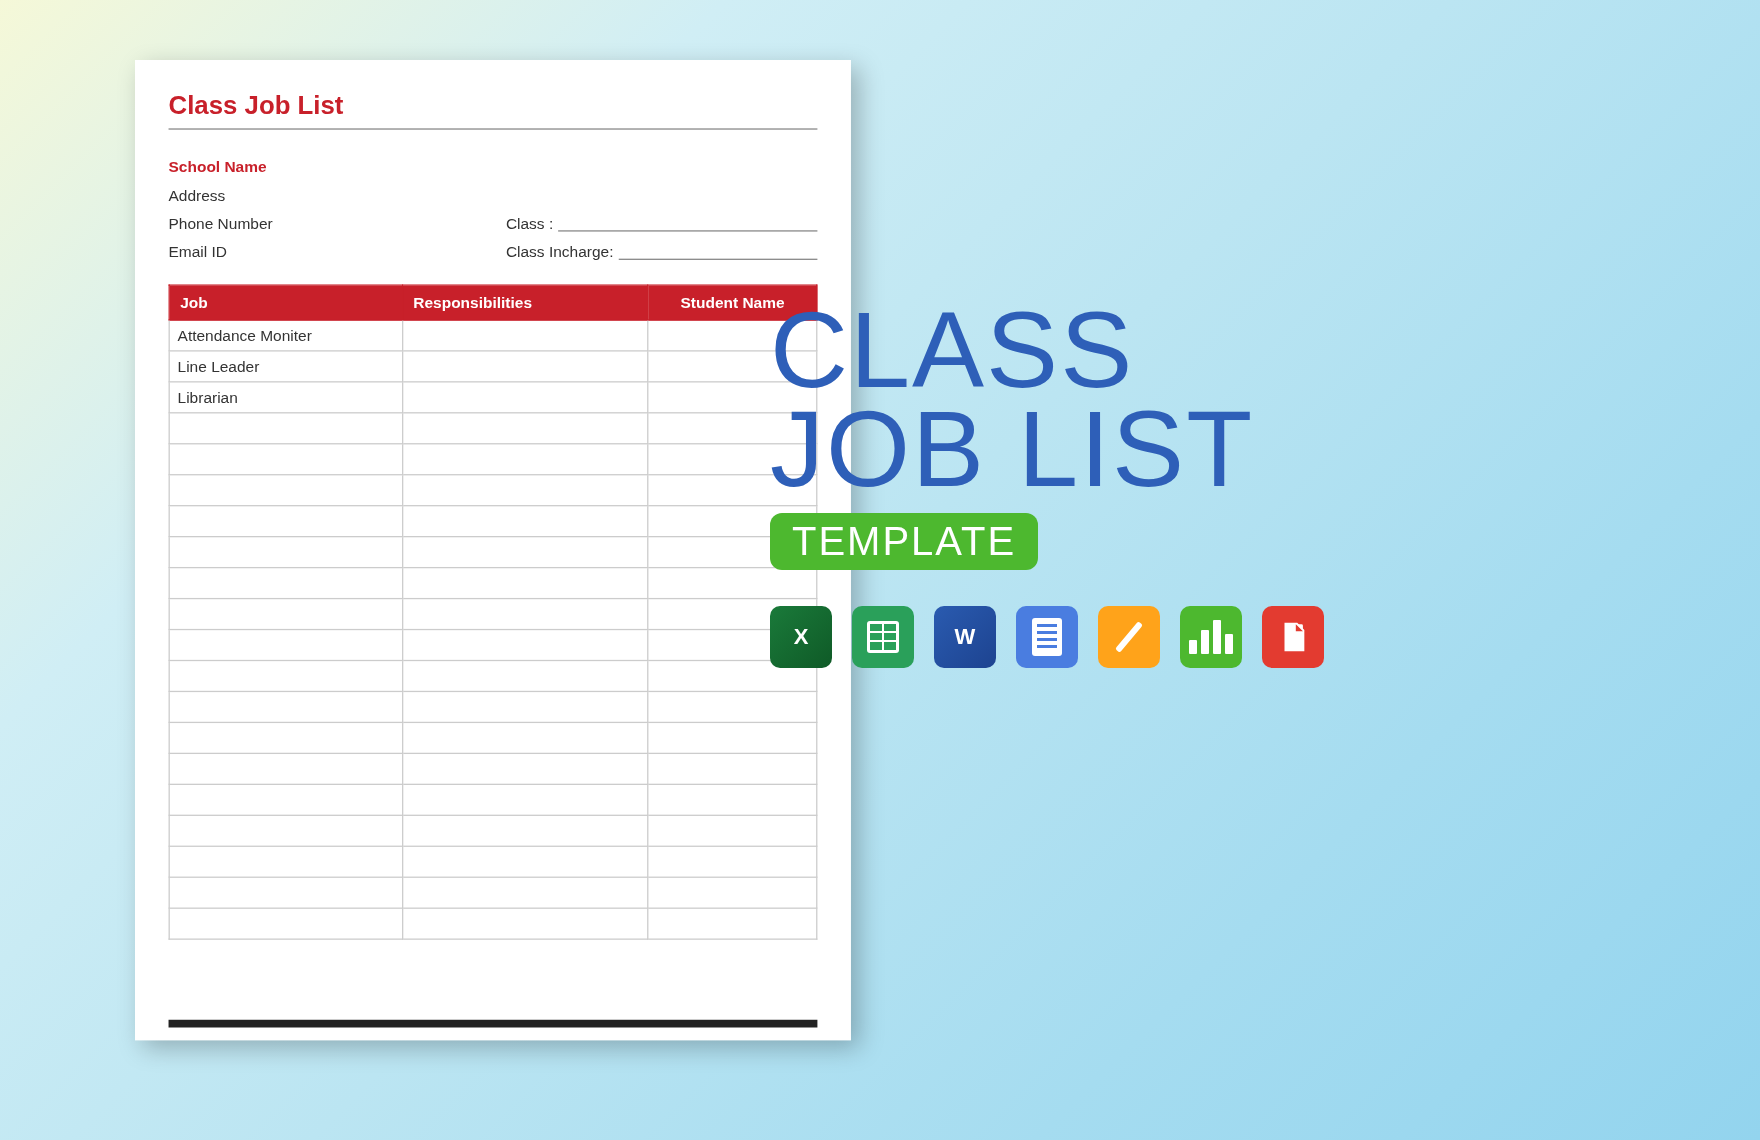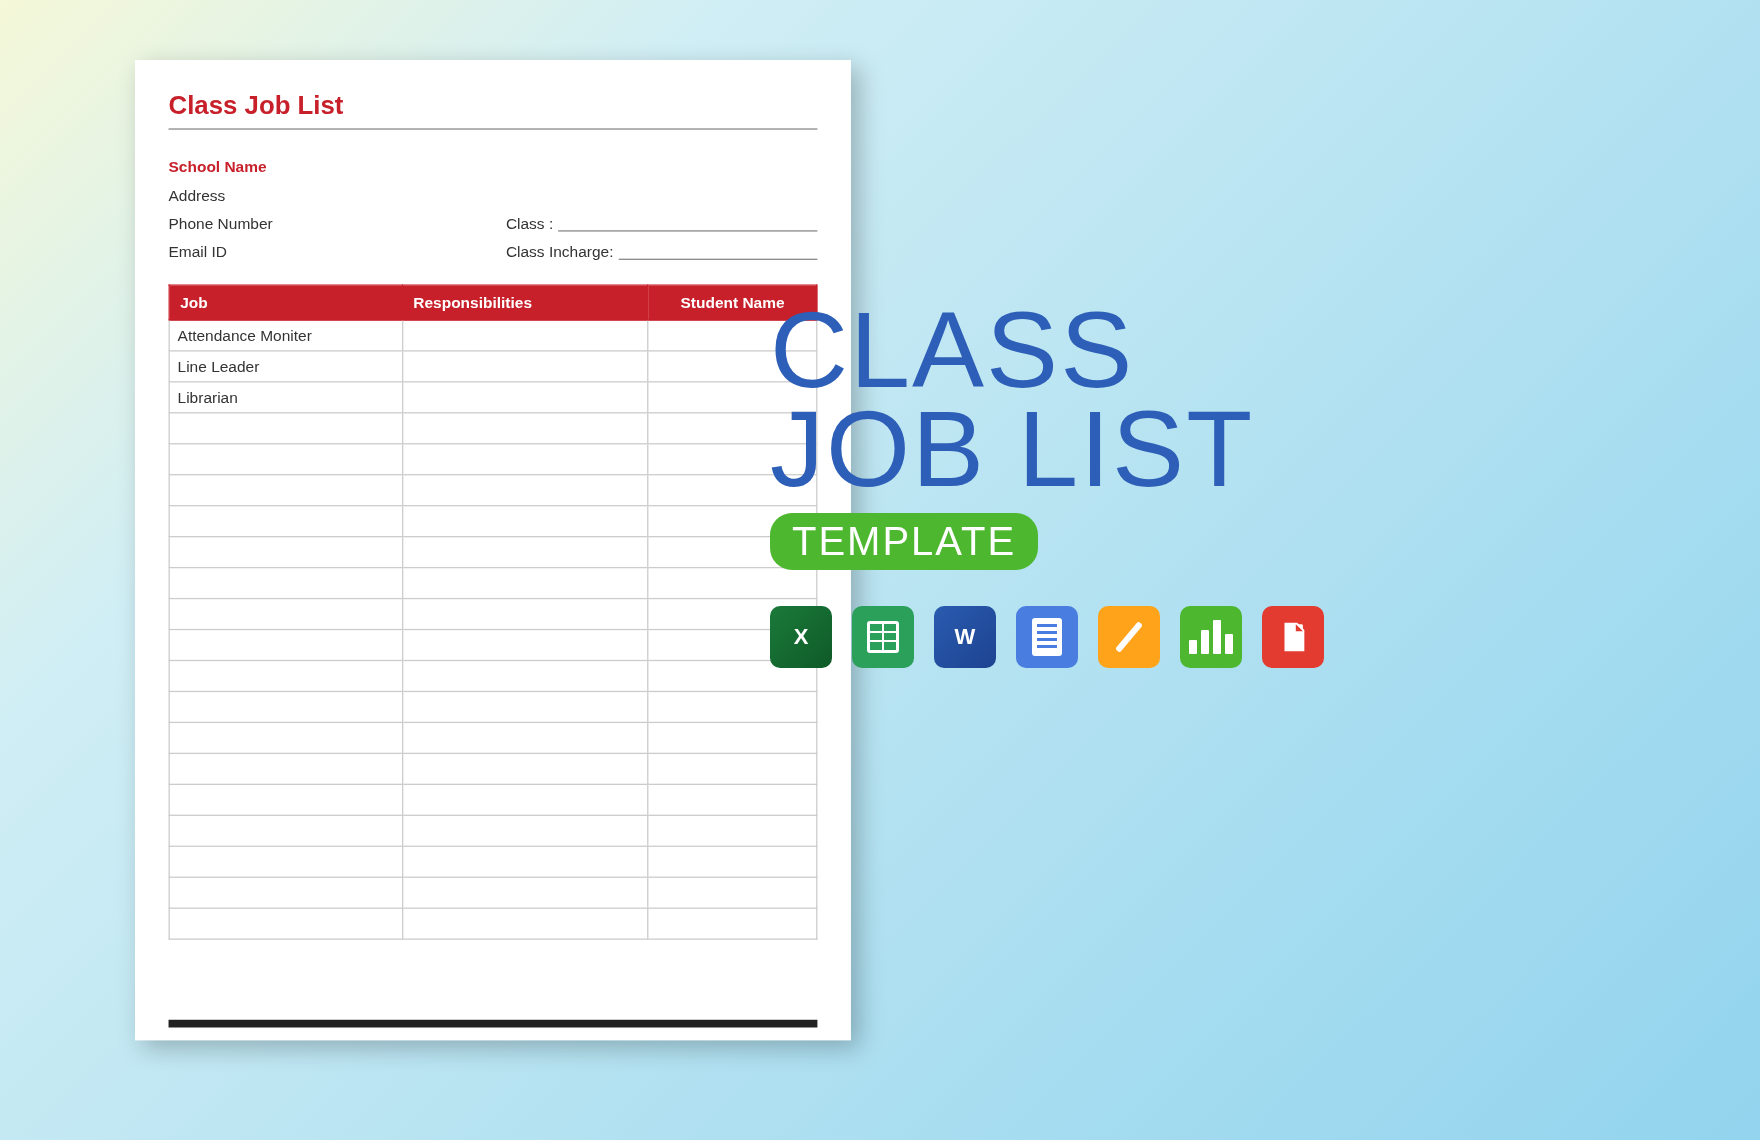--- a/index.html
+++ b/index.html
@@ -89,21 +89,21 @@
     letter-spacing: 2px;
   }
   .badge {
     display: inline-block;
     background: #4db82f;
     color: #fff;
     font-family: Impact, "Arial Black", sans-serif;
     font-size: 40px;
     letter-spacing: 2px;
     padding: 6px 22px;
-    border-radius: 22px;
+    border-radius: 12px;
     margin-top: 14px;
   }
   .promo-desc {
     margin-top: 22px;
     font-size: 22px;
     color: #222;
     letter-spacing: 1px;
     line-height: 1.35;
     max-width: 760px;
   }

